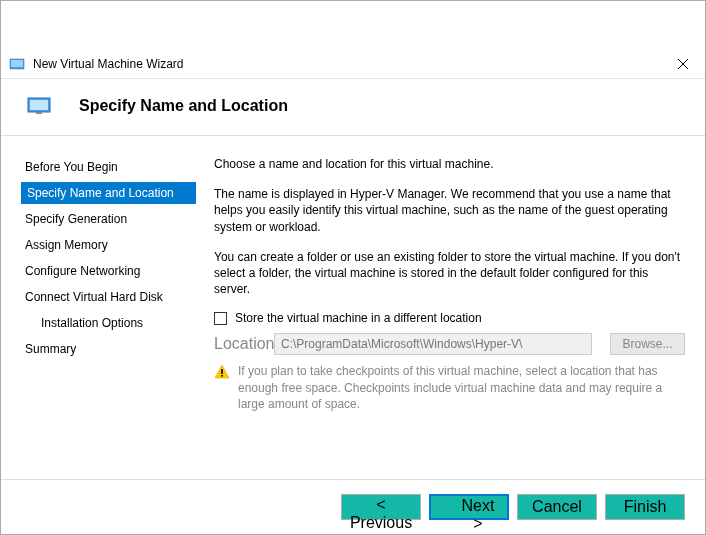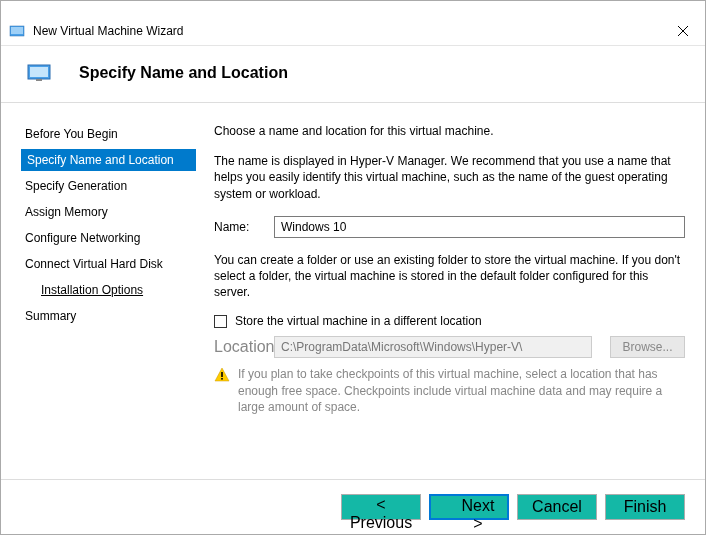--- a/index.html
+++ b/index.html
@@ -1,35 +1,35 @@
 <!DOCTYPE html>
 <html><head>
 <meta charset="utf-8">
 <style>
 * { box-sizing: border-box; font-family: 'Segoe UI', Tahoma, sans-serif; }
 body { margin: 0; padding: 0; background: #fff; width: 706px; height: 535px; overflow: hidden; }
 
 .window { width: 706px; height: 535px; border: 1px solid #aaa; background: #fff; display: flex; flex-direction: column; }
 
-.titlebar { height: 45px; display: flex; align-items: center; padding: 16px 0 0 8px; border-bottom: 1px solid #e5e5e5; }
+.titlebar { height: 45px; display: flex; align-items: center; padding: 16px 0 0 8px; border-bottom: 1px solid #e5e5e5; margin-top: 33px; }
 .titlebar-icon { width: 16px; height: 16px; margin-right: 8px; }
 .titlebar-text { font-size: 12px; color: #000; flex: 1; }
 .titlebar-close { width: 45px; height: 30px; display: flex; align-items: center; justify-content: center; cursor: pointer; }
 .titlebar-close svg { width: 10px; height: 10px; }
 
 .header { padding: 18px 20px 20px 26px; display: flex; align-items: center; border-bottom: 1px solid #ddd; }
 .header-icon { width: 24px; height: 18px; margin-right: 28px; }
 .header-title { font-size: 16px; font-weight: bold; color: #000; }
 
 .body { flex: 1; display: flex; padding: 20px 20px 0 20px; }
 
 .sidebar { width: 185px; padding-right: 10px; }
 .sidebar-item { font-size: 12px; color: #000; padding: 4px 4px; cursor: pointer; margin-bottom: 4px; }
 .sidebar-item.selected { background: #007acc; color: #fff; padding: 4px 6px; }
-.sidebar-item.indented { padding-left: 20px; text-decoration: underline; }
+.sidebar-item.indented { padding-left: 20px; }
 
 .content { flex: 1; font-size: 12px; color: #000; padding-left: 8px; }
 .content p { margin: 0 0 14px 0; line-height: 1.35; }
 
 .form-row { display: flex; align-items: center; margin-bottom: 14px; }
 .form-label { width: 60px; font-size: 12px; }
 .form-input { flex: 1; border: 1px solid #7a7a7a; padding: 3px 6px; font-size: 12px; height: 22px; }
 
 .checkbox-row { display: flex; align-items: center; margin-bottom: 8px; }
 .checkbox { width: 13px; height: 13px; border: 1px solid #333; margin-right: 8px; background: #fff; }
@@ -89,24 +89,20 @@
       <div class="sidebar-item">Configure Networking</div>
       <div class="sidebar-item">Connect Virtual Hard Disk</div>
       <div class="sidebar-item indented">Installation Options</div>
       <div class="sidebar-item">Summary</div>
     </div>
 
     <div class="content">
       <p>Choose a name and location for this virtual machine.</p>
       <p>The name is displayed in Hyper-V Manager. We recommend that you use a name that helps you easily identify this virtual machine, such as the name of the guest operating system or workload.</p>
 
-      <div class="form-row">
-        <span class="form-label">Name:</span>
-        <input class="form-input" type="text" value="Windows 10" style="">
-      </div>
 
       <p>You can create a folder or use an existing folder to store the virtual machine. If you don't select a folder, the virtual machine is stored in the default folder configured for this server.</p>
 
       <div class="checkbox-row">
         <span class="checkbox"></span>
         <span>Store the virtual machine in a different location</span>
       </div>
 
       <div class="location-row">
         <span class="location-label">Location:</span>

